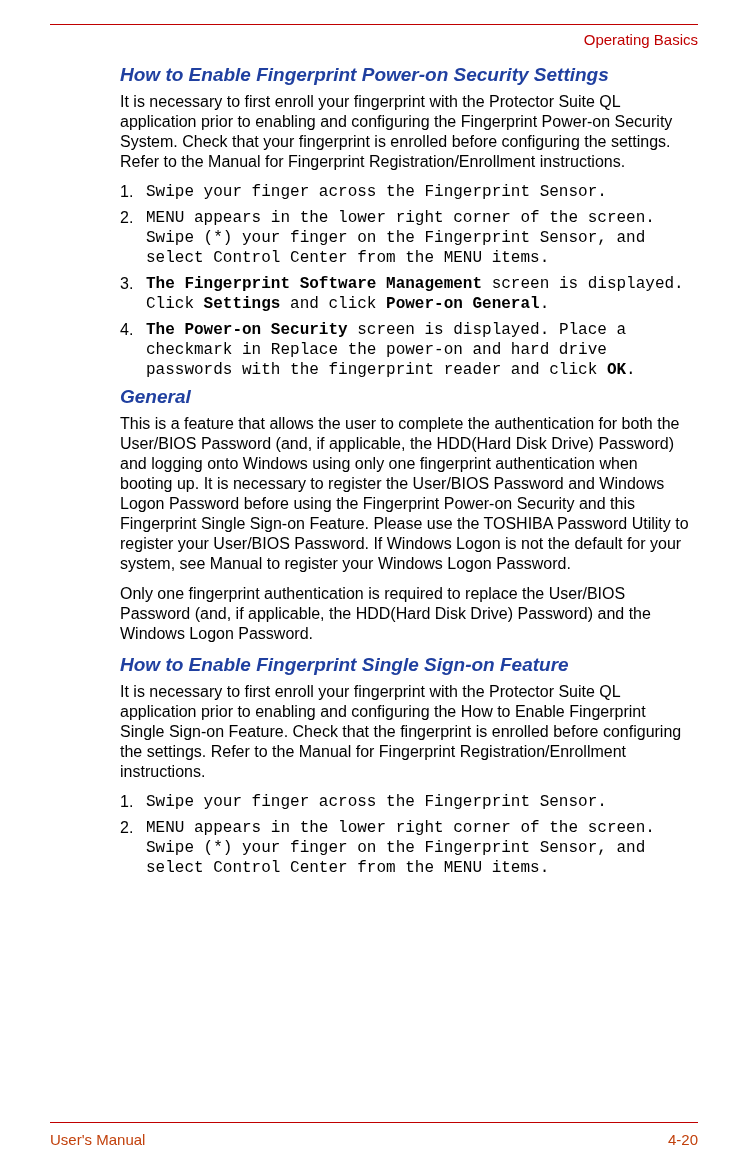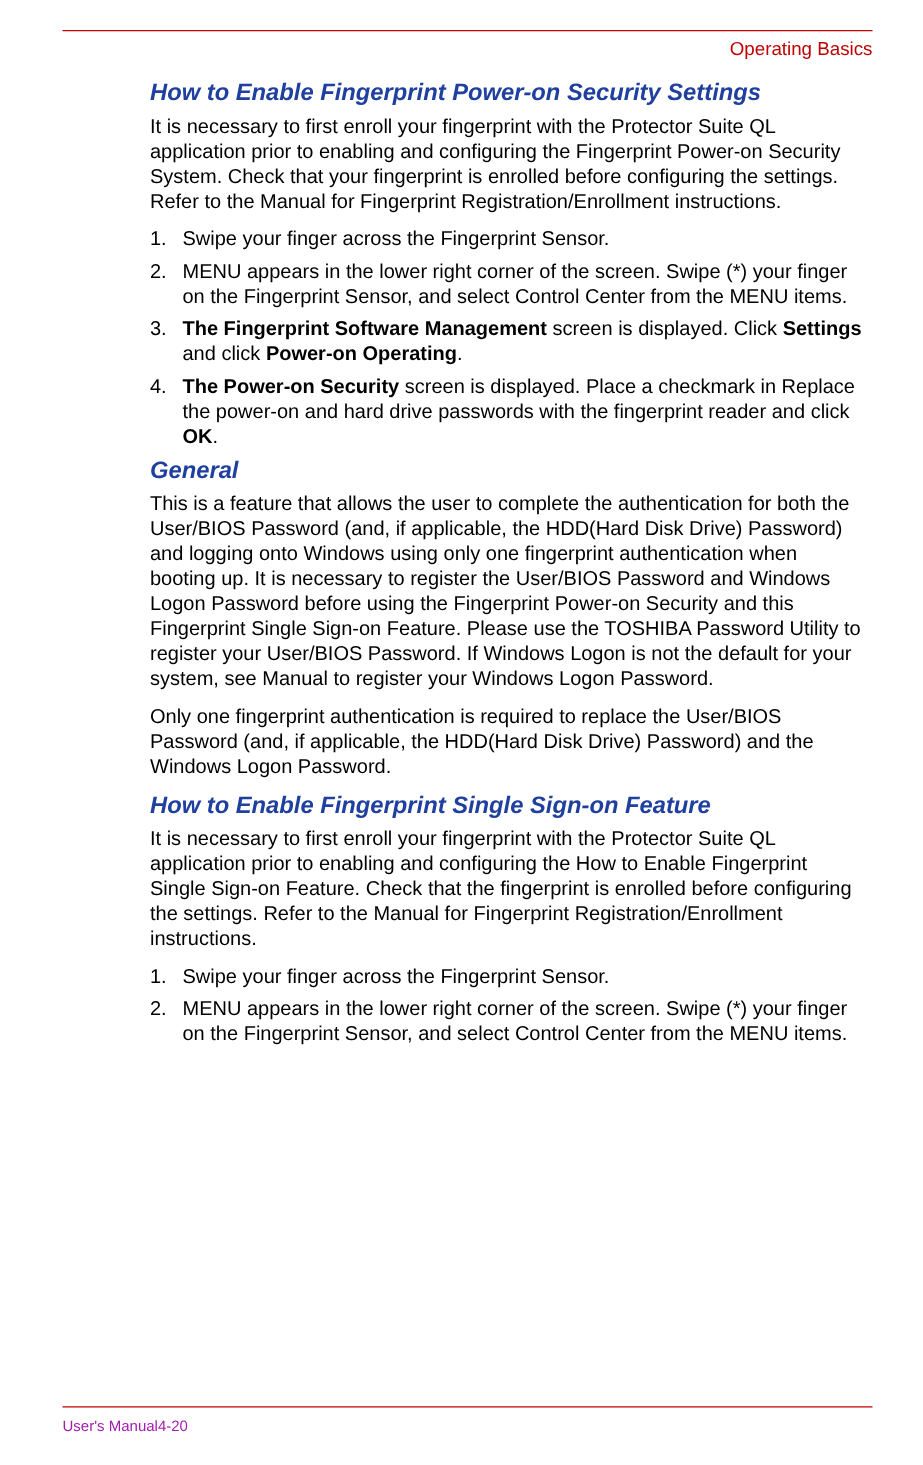--- a/index.html
+++ b/index.html
@@ -59,20 +59,21 @@
     }
     .list-item {
       display: flex;
       margin-bottom: 6px;
     }
     .list-num {
       min-width: 26px;
     }
     .list-text {
       flex: 1;
+      font-family: Liberation Mono, monospace;
     }
     .note-para {
       font-size: 16px;
       line-height: 1.25;
       color: #000;
       margin-bottom: 8px;
     }
     .bold {
       font-weight: bold;
     }
@@ -81,22 +82,23 @@
       bottom: 24px;
       left: 50px;
       right: 40px;
     }
     .bottom-rule {
       border-top: 1.5px solid #c00000;
       margin-bottom: 8px;
     }
     .footer-row {
       display: flex;
-      color: #a21caf;
-      font-size: 12px;
+      justify-content: space-between;
+      color: #c2410c;
+      font-size: 15px;
     }
   </style>
 </head>
 <body>
 
 <div class="top-rule"></div>
 <div class="header-row">Operating Basics</div>
 
 <div class="content">
 
@@ -112,21 +114,21 @@
       <div class="list-num">2.</div>
       <div class="list-text">MENU appears in the lower right corner of the screen. Swipe (*) your finger on the Fingerprint Sensor, and select Control Center from the MENU items.</div>
     </div>
   </div>
 
 
   <div class="list">
     <div class="list-item">
       <div class="list-num">3.</div>
       <div class="list-text">
-        <span class="bold">The Fingerprint Software Management</span><span> screen is displayed. Click </span><span class="bold">Settings</span><span> and click </span><span class="bold">Power-on Operating</span><span>.</span>
+        <span class="bold">The Fingerprint Software Management</span><span> screen is displayed. Click </span><span class="bold">Settings</span><span> and click </span><span class="bold">Power-on General</span><span>.</span>
       </div>
     </div>
     <div class="list-item">
       <div class="list-num">4.</div>
       <div class="list-text">
         <span class="bold">The Power-on Security</span><span> screen is displayed. Place a checkmark in Replace the power-on and hard drive passwords with the fingerprint reader and click </span><span class="bold">OK</span><span>.</span>
       </div>
     </div>
   </div>
 

